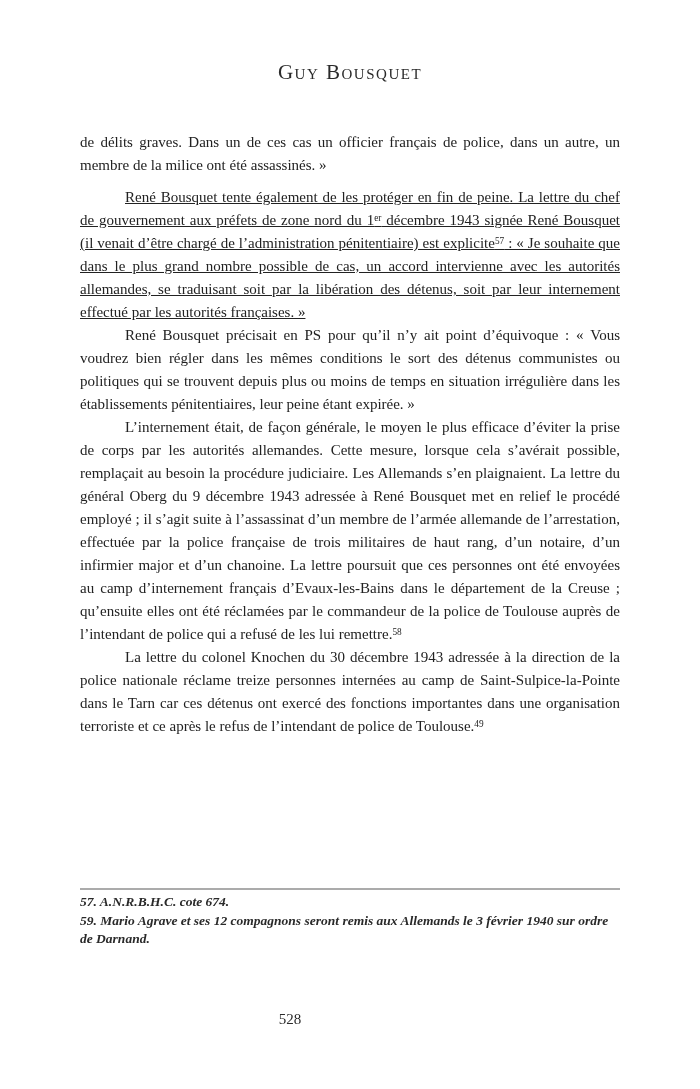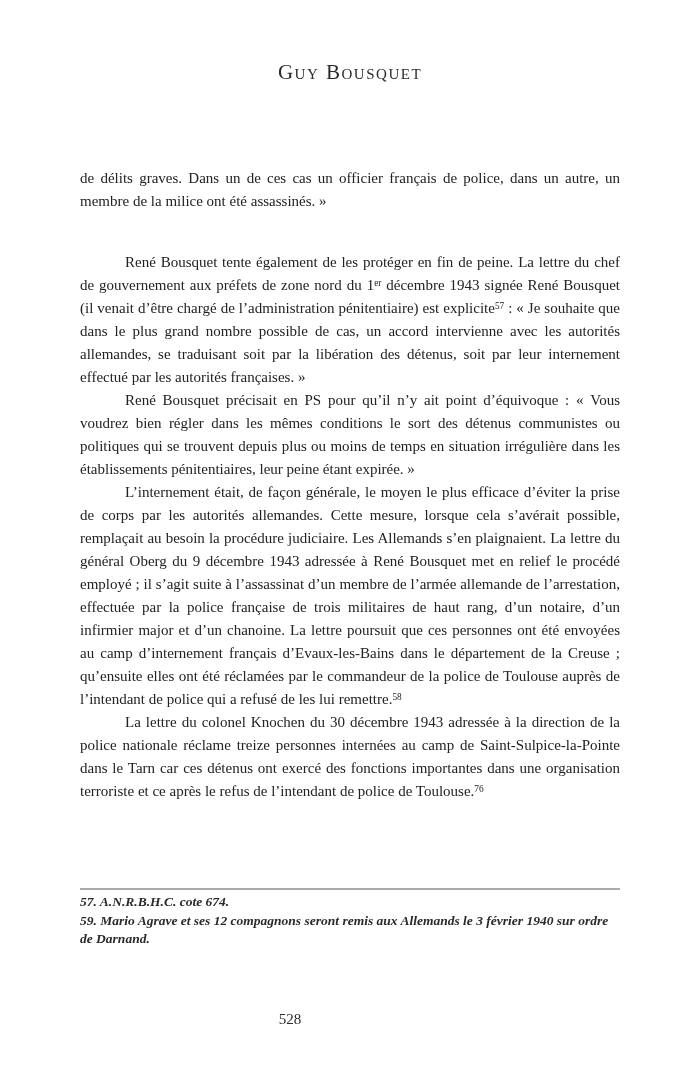--- a/index.html
+++ b/index.html
@@ -36,24 +36,24 @@
     line-height: 23px;
     text-align: justify;
     color: #222222;
   }
   .textblock p {
     margin: 0;
     text-indent: 45px;
   }
   .textblock p.noindent {
     text-indent: 0;
-    margin-top: 36px;
   }
   .textblock p.gap-before {
-    margin-top: 38px;
+    margin-top: 9px;
+    text-decoration: underline;
   }
   sup.note-ref, sup.ordinal {
     font-size: 0.62em;
     line-height: 0;
     vertical-align: baseline;
     position: relative;
     top: -0.45em;
   }
   .footnote-rule {
     position: absolute;
@@ -98,21 +98,21 @@
   <div class="textblock">
 
     <p class="noindent"><span>de délits graves. Dans un de ces cas un officier français de police, dans un autre, un membre de la milice ont été assassinés.&nbsp;»</span></p>
 
     <p class="gap-before"><span>René Bousquet tente également de les protéger en fin de peine. La lettre du chef de gouvernement aux préfets de zone nord du 1</span><sup class="ordinal">er</sup><span> décembre 1943 signée René Bousquet (il venait d’être chargé de l’administration pénitentiaire) est explicite</span><sup class="note-ref">57</sup><span>&nbsp;: «&nbsp;Je souhaite que dans le plus grand nombre possible de cas, un accord intervienne avec les autorités allemandes, se traduisant soit par la libération des détenus, soit par leur internement effectué par les autorités françaises.&nbsp;»</span></p>
 
     <p><span>René Bousquet précisait en PS pour qu’il n’y ait point d’équivoque&nbsp;: «&nbsp;Vous voudrez bien régler dans les mêmes conditions le sort des détenus communistes ou politiques qui se trouvent depuis plus ou moins de temps en situation irrégulière dans les établissements pénitentiaires, leur peine étant expirée.&nbsp;»</span></p>
 
     <p><span>L’internement était, de façon générale, le moyen le plus efficace d’éviter la prise de corps par les autorités allemandes. Cette mesure, lorsque cela s’avérait possible, remplaçait au besoin la procédure judiciaire. Les Allemands s’en plaignaient. La lettre du général Oberg du 9 décembre 1943 adressée à René Bousquet met en relief le procédé employé&nbsp;; il s’agit suite à l’assassinat d’un membre de l’armée allemande de l’arrestation, effectuée par la police française de trois militaires de haut rang, d’un notaire, d’un infirmier major et d’un chanoine. La lettre poursuit que ces personnes ont été envoyées au camp d’internement français d’Evaux-les-Bains dans le département de la Creuse&nbsp;; qu’ensuite elles ont été réclamées par le commandeur de la police de Toulouse auprès de l’intendant de police qui a refusé de les lui remettre.</span><sup class="note-ref">58</sup></p>
 
-    <p><span>La lettre du colonel Knochen du 30 décembre 1943 adressée à la direction de la police nationale réclame treize personnes internées au camp de Saint-Sulpice-la-Pointe dans le Tarn car ces détenus ont exercé des fonctions importantes dans une organisation terroriste et ce après le refus de l’intendant de police de Toulouse.</span><sup class="note-ref">76</sup></p>
+    <p><span>La lettre du colonel Knochen du 30 décembre 1943 adressée à la direction de la police nationale réclame treize personnes internées au camp de Saint-Sulpice-la-Pointe dans le Tarn car ces détenus ont exercé des fonctions importantes dans une organisation terroriste et ce après le refus de l’intendant de police de Toulouse.</span><sup class="note-ref">49</sup></p>
 
 
   </div>
 
   <div class="footnote-rule"></div>
 
   <div class="footnotes">
     <p>57. A.N.R.B.H.C. cote 674.</p>
     <p>59. Mario Agrave et ses 12 compagnons seront remis aux Allemands le 3 février 1940 sur ordre de Darnand.</p>
   </div>

